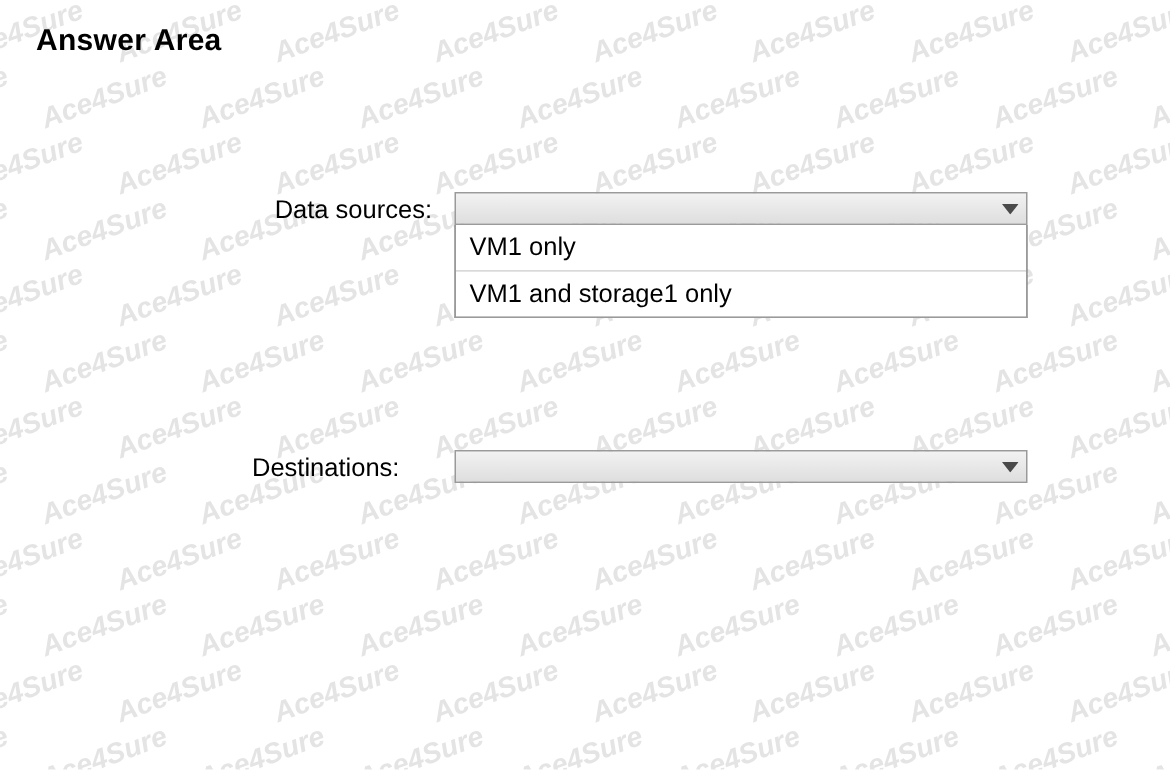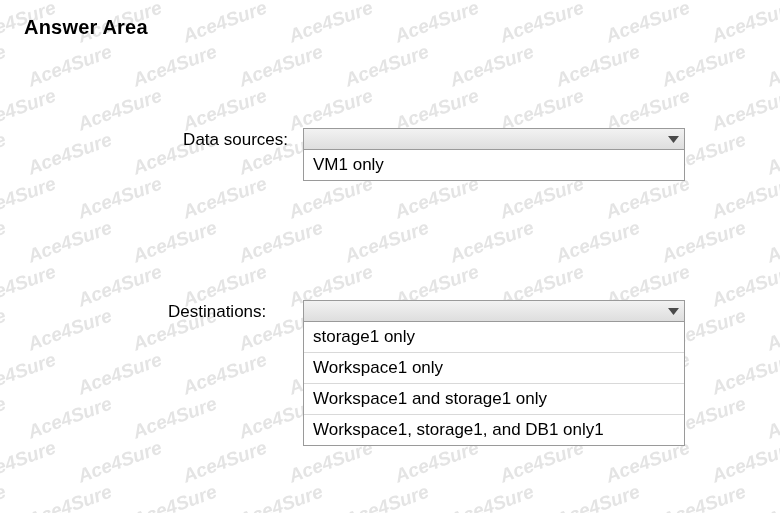--- a/index.html
+++ b/index.html
@@ -157,38 +157,33 @@
       <div class="dd-closed">
         <div class="dd-value"></div>
         <div class="dd-arrow">
           <svg width="11" height="7" viewBox="0 0 11 7" aria-hidden="true">
             <polygon points="0,0 11,0 5.5,7" fill="#4a4a4a"></polygon>
           </svg>
         </div>
       </div>
       <div class="dd-list">
         <div class="dd-item">VM1 only</div>
+        <div class="dd-item">VM1 and storage1 only</div>
       </div>
     </div>
   </div>
 
   <div class="group" id="group-destinations">
     <div class="row-label">Destinations:</div>
 
     <div class="dropdown">
       <div class="dd-closed">
         <div class="dd-value"></div>
         <div class="dd-arrow">
           <svg width="11" height="7" viewBox="0 0 11 7" aria-hidden="true">
             <polygon points="0,0 11,0 5.5,7" fill="#4a4a4a"></polygon>
           </svg>
         </div>
       </div>
-      <div class="dd-list">
-        <div class="dd-item">storage1 only</div>
-        <div class="dd-item">Workspace1 only</div>
-        <div class="dd-item">Workspace1 and storage1 only</div>
-        <div class="dd-item">Workspace1, storage1, and DB1 only1</div>
-      </div>
     </div>
   </div>
 
 </div>
 
 </body></html>

